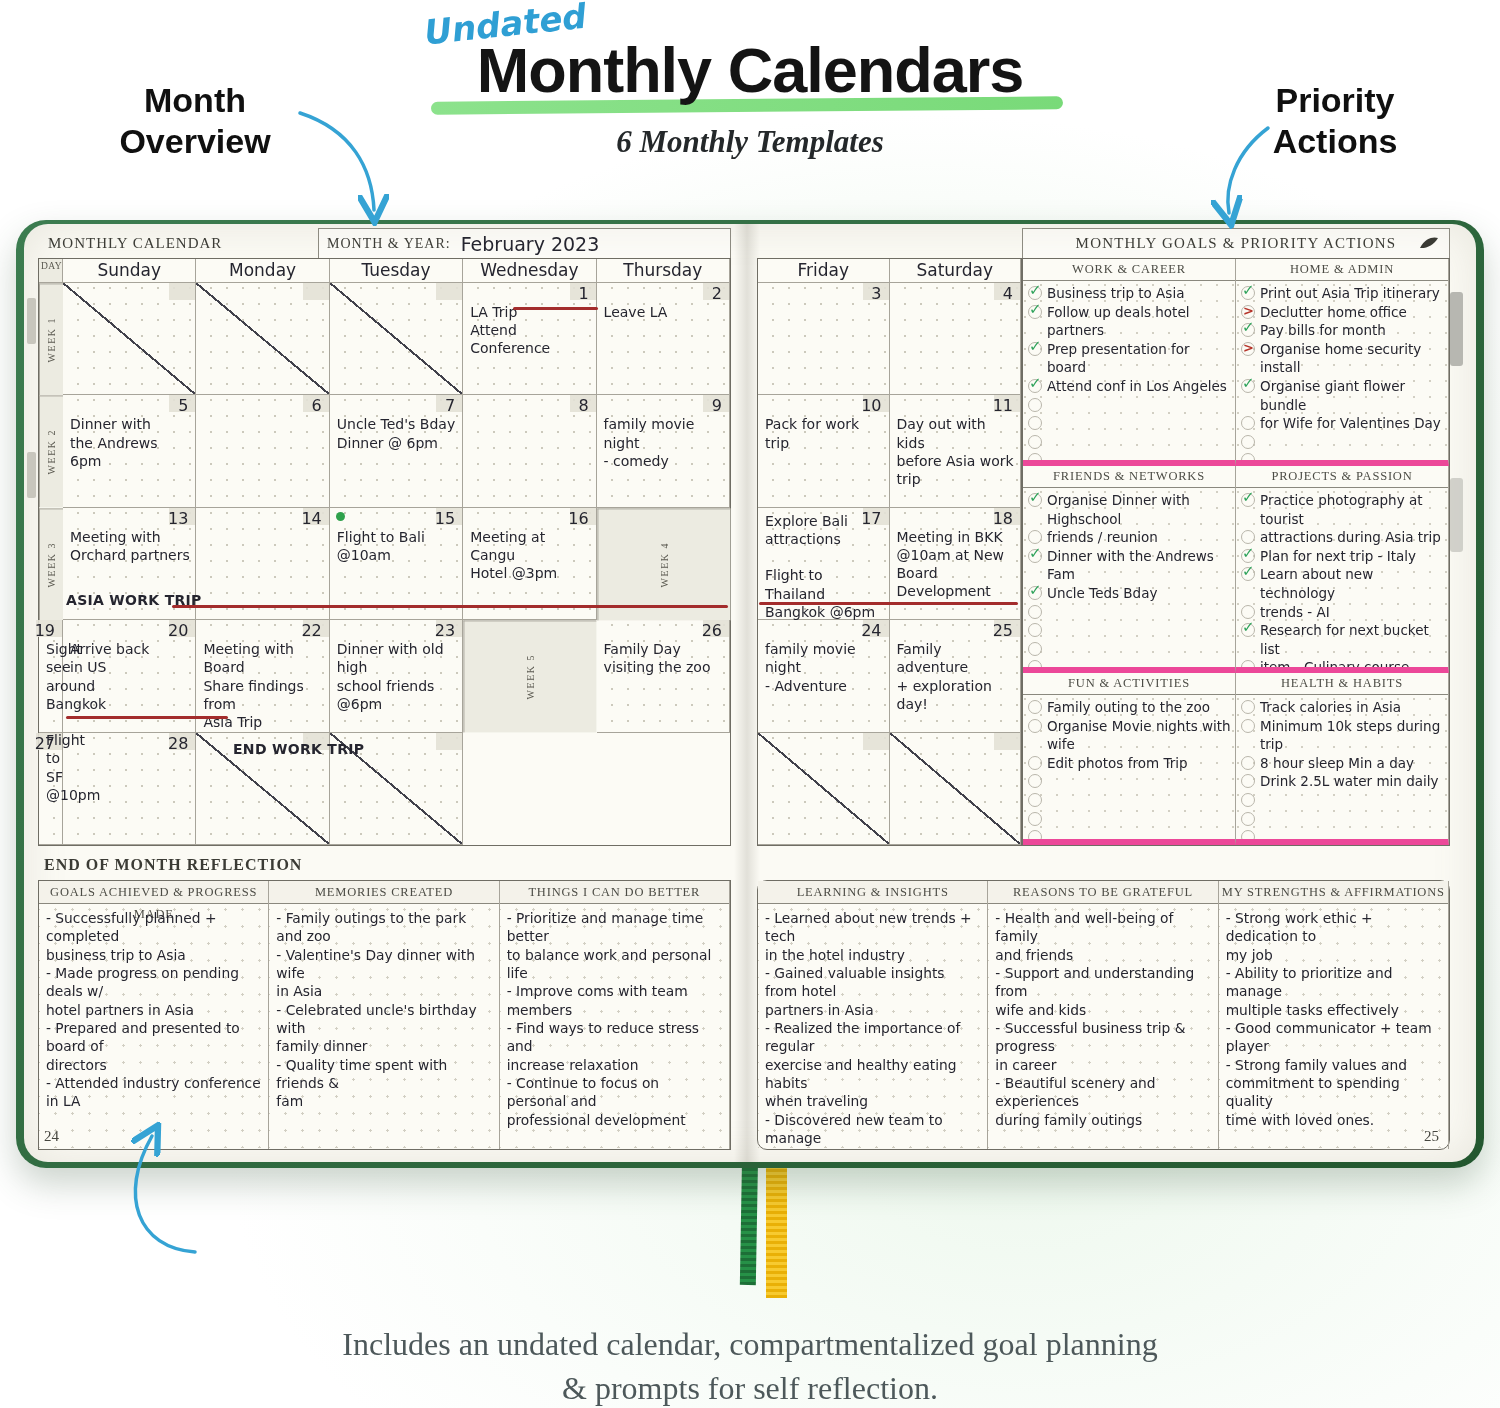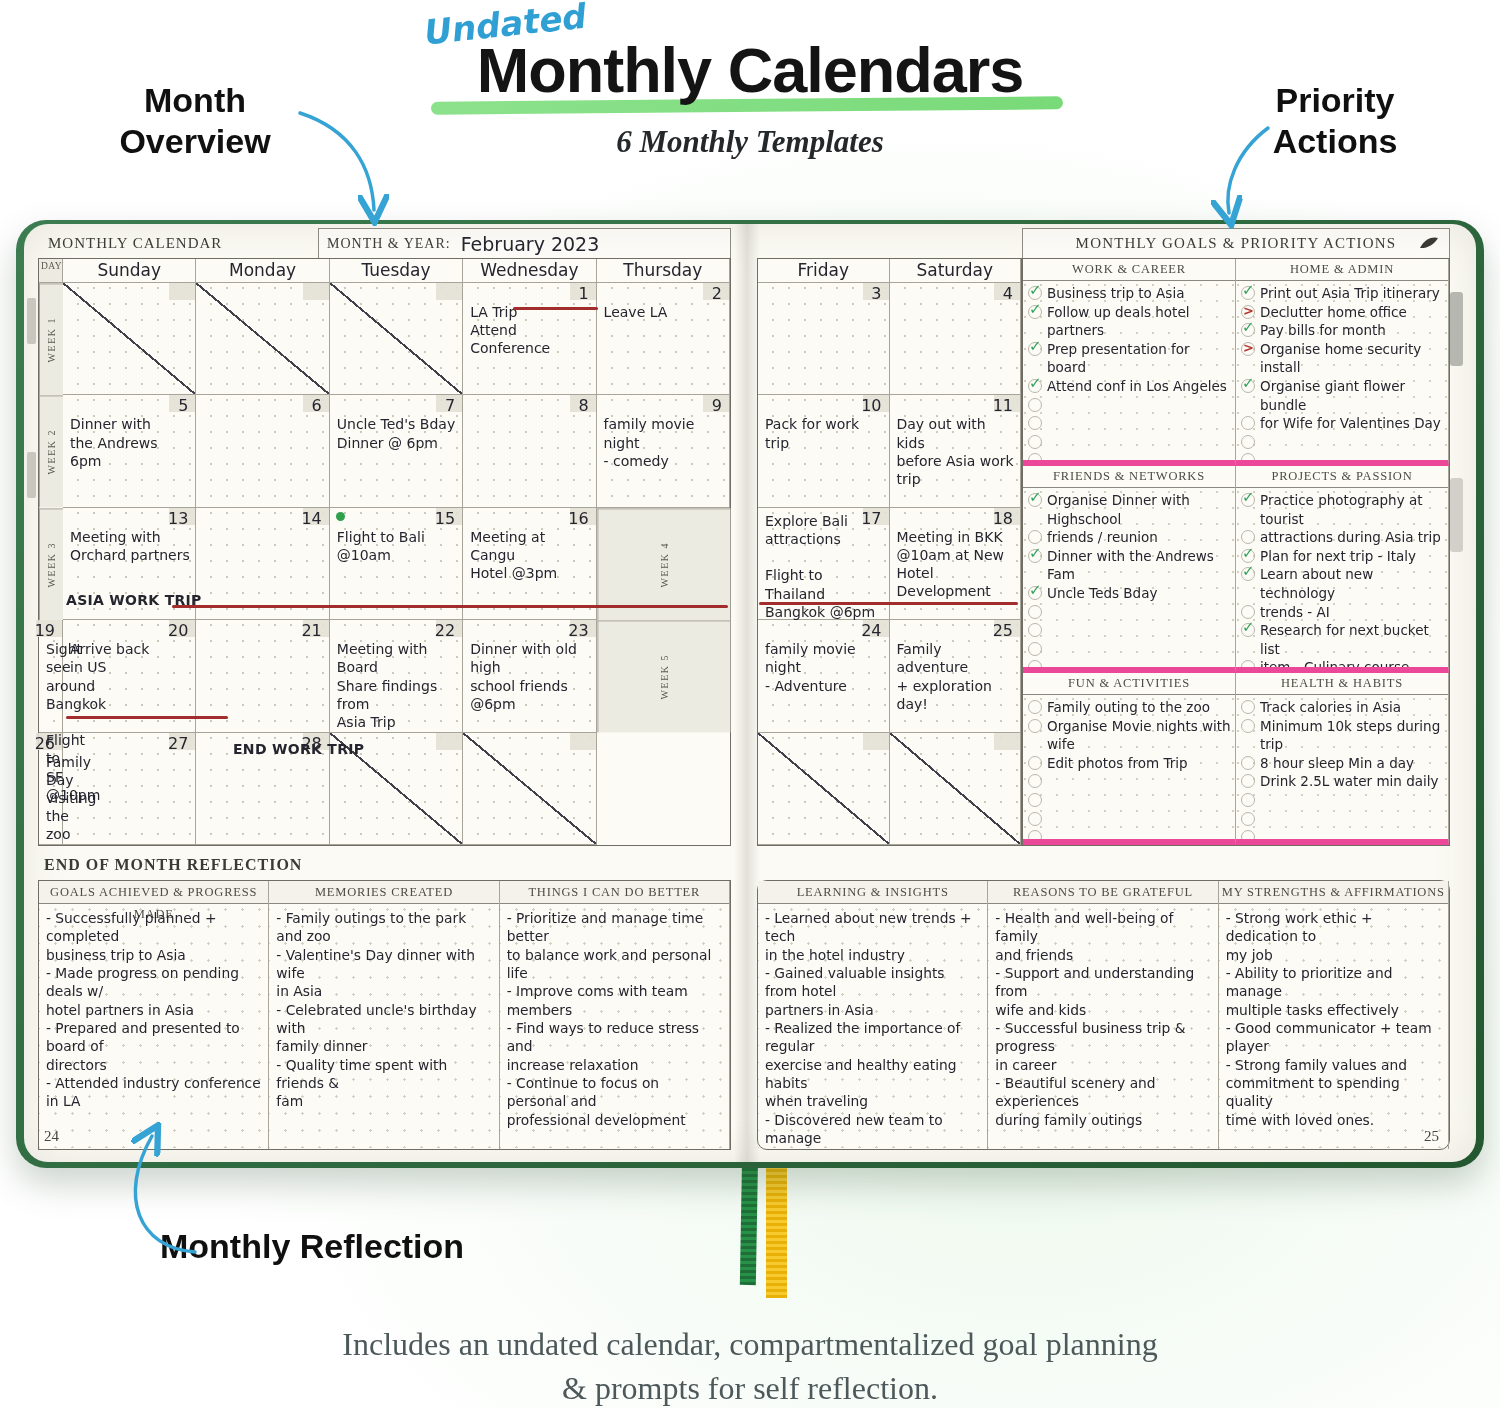--- a/index.html
+++ b/index.html
@@ -129,21 +129,20 @@
 <div class="stage">
 
   <div class="undated hw">Undated</div>
   <div class="big-title">Monthly Calendars</div>
   <div class="swoosh"></div>
   <div class="subtitle">6 Monthly Templates</div>
   <div class="callout co-left">Month
 Overview</div>
   <div class="callout co-right">Priority
 Actions</div>
-  <div class="callout co-bottom">Monthly Reflection</div>
   <div class="caption">Includes an undated calendar, compartmentalized goal planning
 &amp; prompts for self reflection.</div>
 
   <div class="ribbon green"></div>
   <div class="ribbon yellow"></div>
   <div class="cover"></div>
   <div class="paper"></div>
   <div class="spine"></div>
   <div class="etab" style="left:1450px;top:292px;height:74px;"></div>
   <div class="etab" style="left:1450px;top:478px;height:74px;opacity:.6;"></div>
@@ -256,24 +255,20 @@
 Flight to SF @10pm</div>
       </div>
     <div class="cell">
         <span class="corner"></span>
         <span class="num hw">20</span>
         <div class="entry hw">Arrive back
 in US</div>
       </div>
     <div class="cell">
         <span class="corner"></span>
-        <span class="num hw">21</span>
-      </div>
-    <div class="cell">
-        <span class="corner"></span>
         <span class="num hw">22</span>
         <div class="entry hw">Meeting with Board
 Share findings from
 Asia Trip</div>
       </div>
     <div class="cell">
         <span class="corner"></span>
         <span class="num hw">23</span>
         <div class="entry hw">Dinner with old high
 school friends @6pm</div>
@@ -334,21 +329,21 @@
 attractions
 
 Flight to Thailand
 Bangkok @6pm</div>
       </div>
     <div class="cell">
         <span class="corner"></span>
         <span class="num hw">18</span>
         <div class="entry hw">Meeting in BKK
 @10am at New
-Hotel Development</div>
+Board Development</div>
       </div>
 
     <div class="cell">
         <span class="corner"></span>
         <span class="num hw">24</span>
         <div class="entry hw">family movie night
 - Adventure</div>
       </div>
     <div class="cell">
         <span class="corner"></span>

